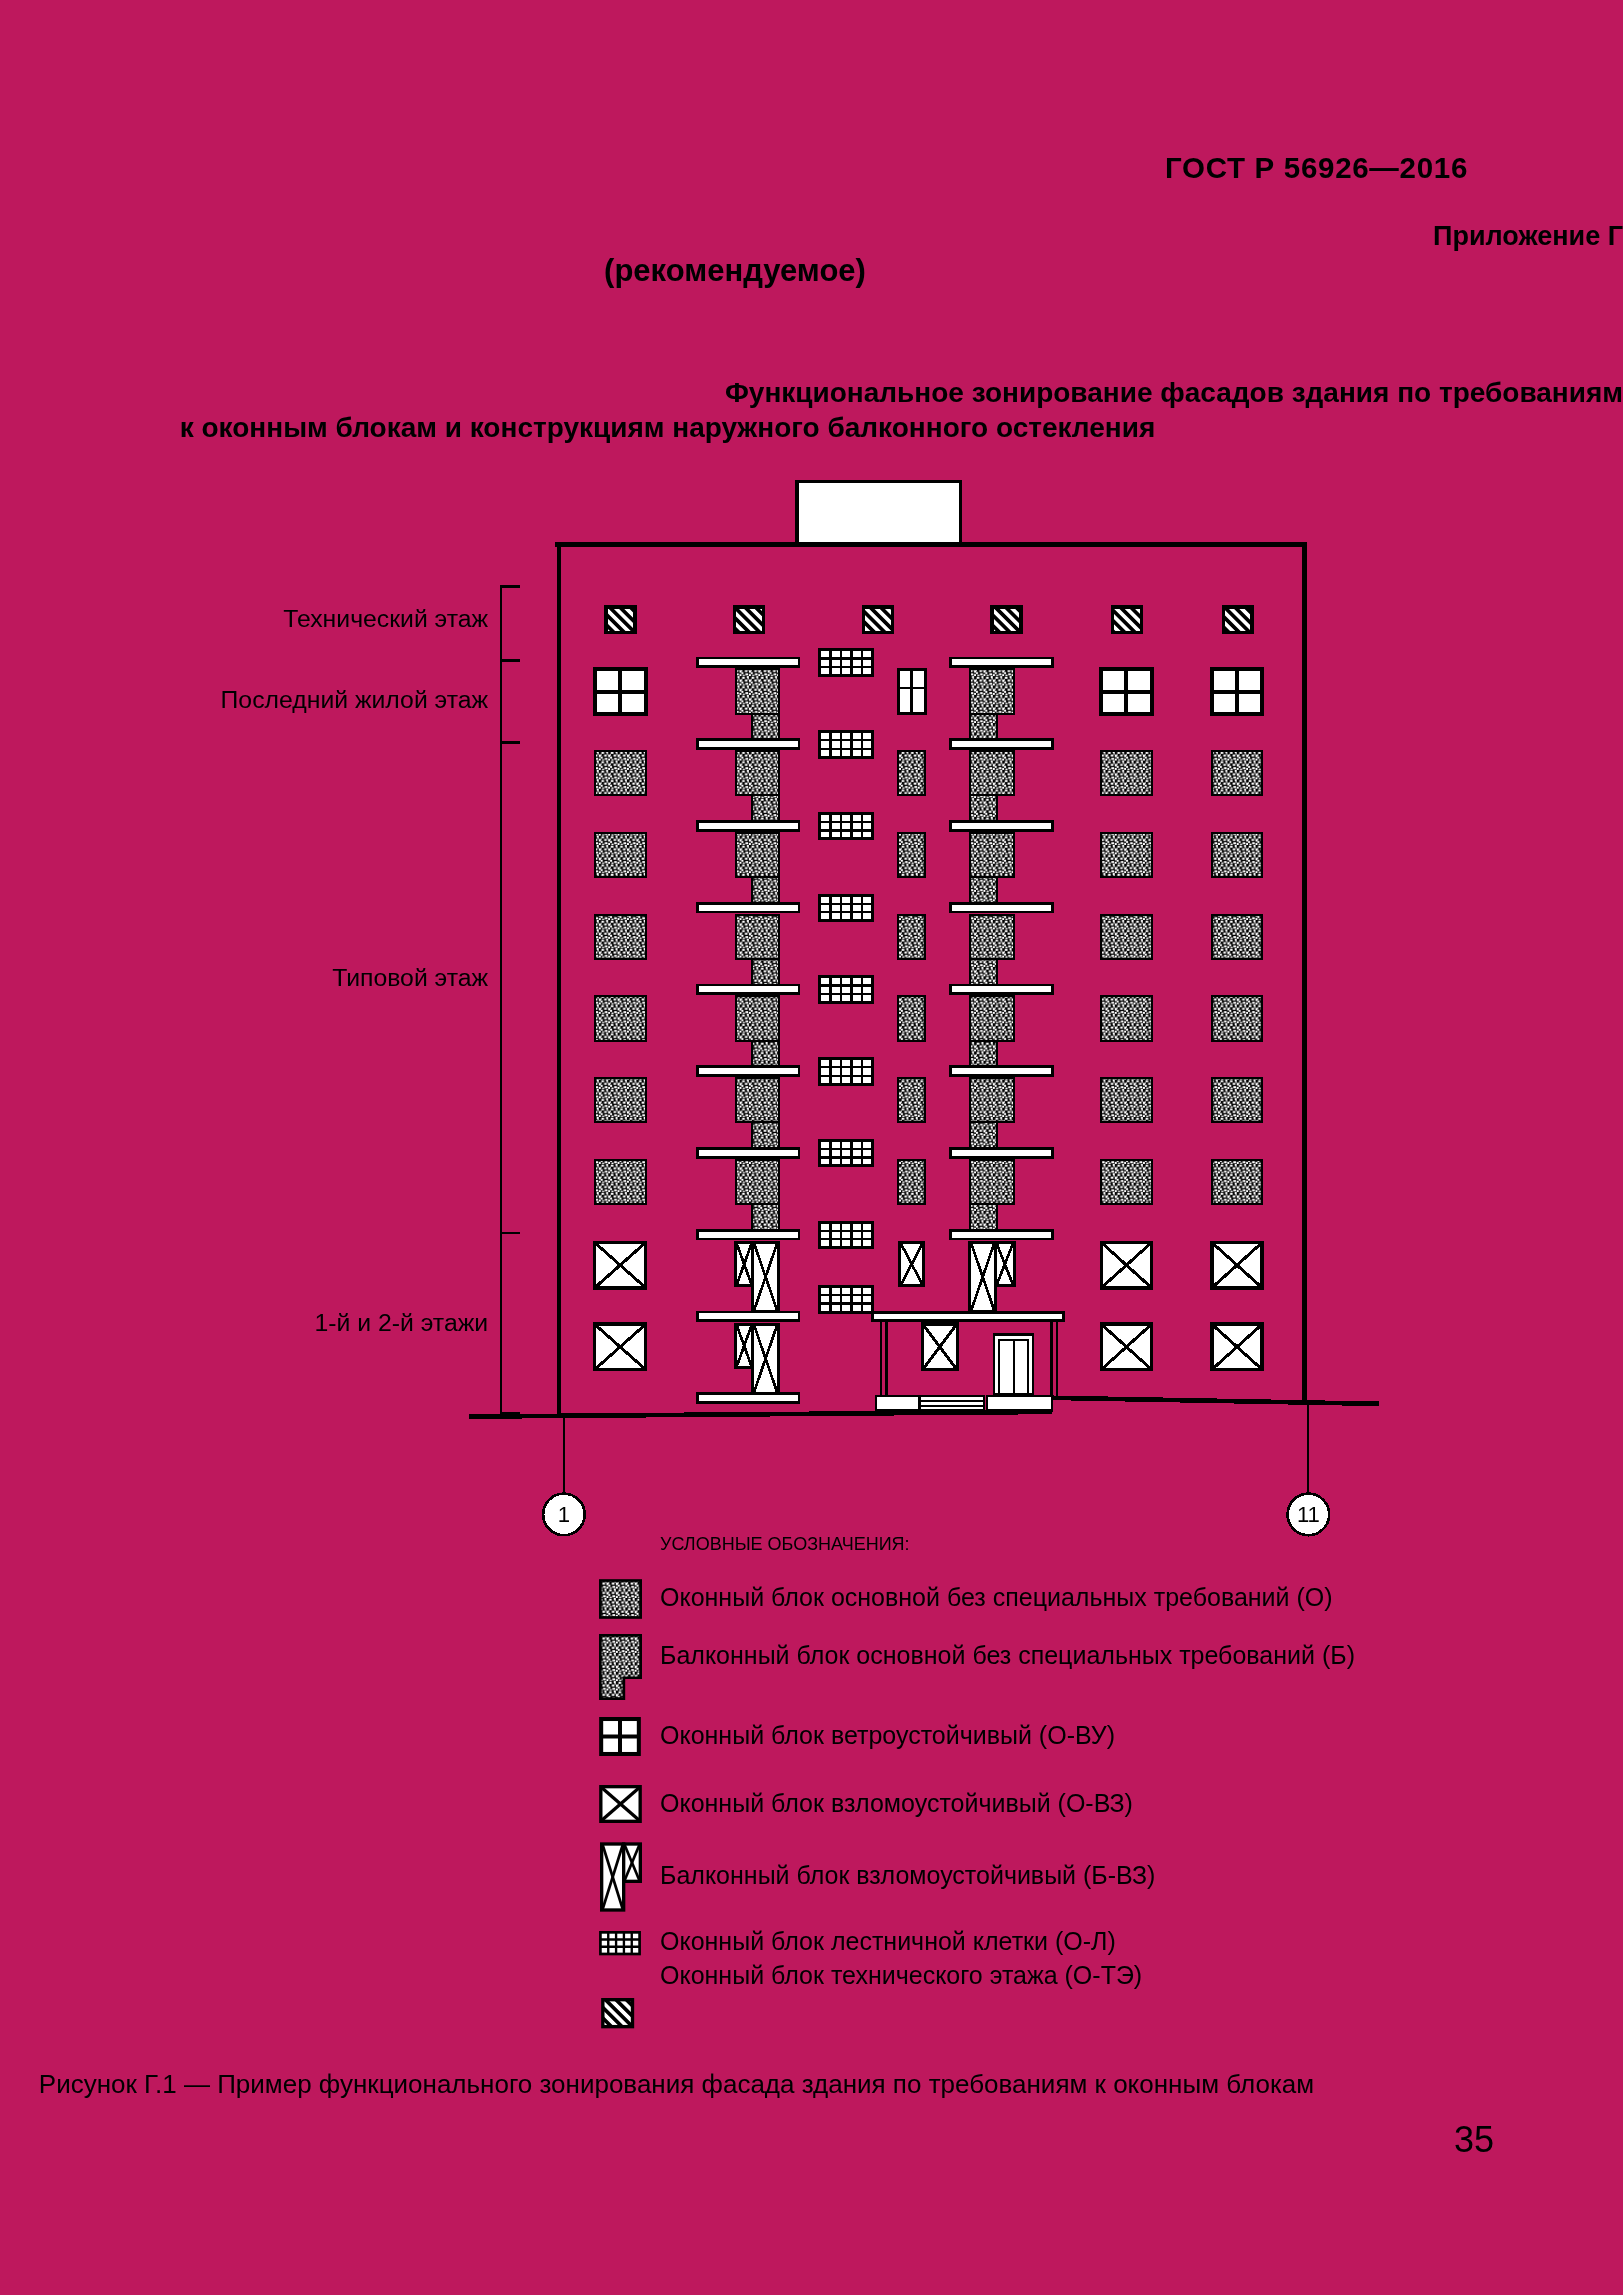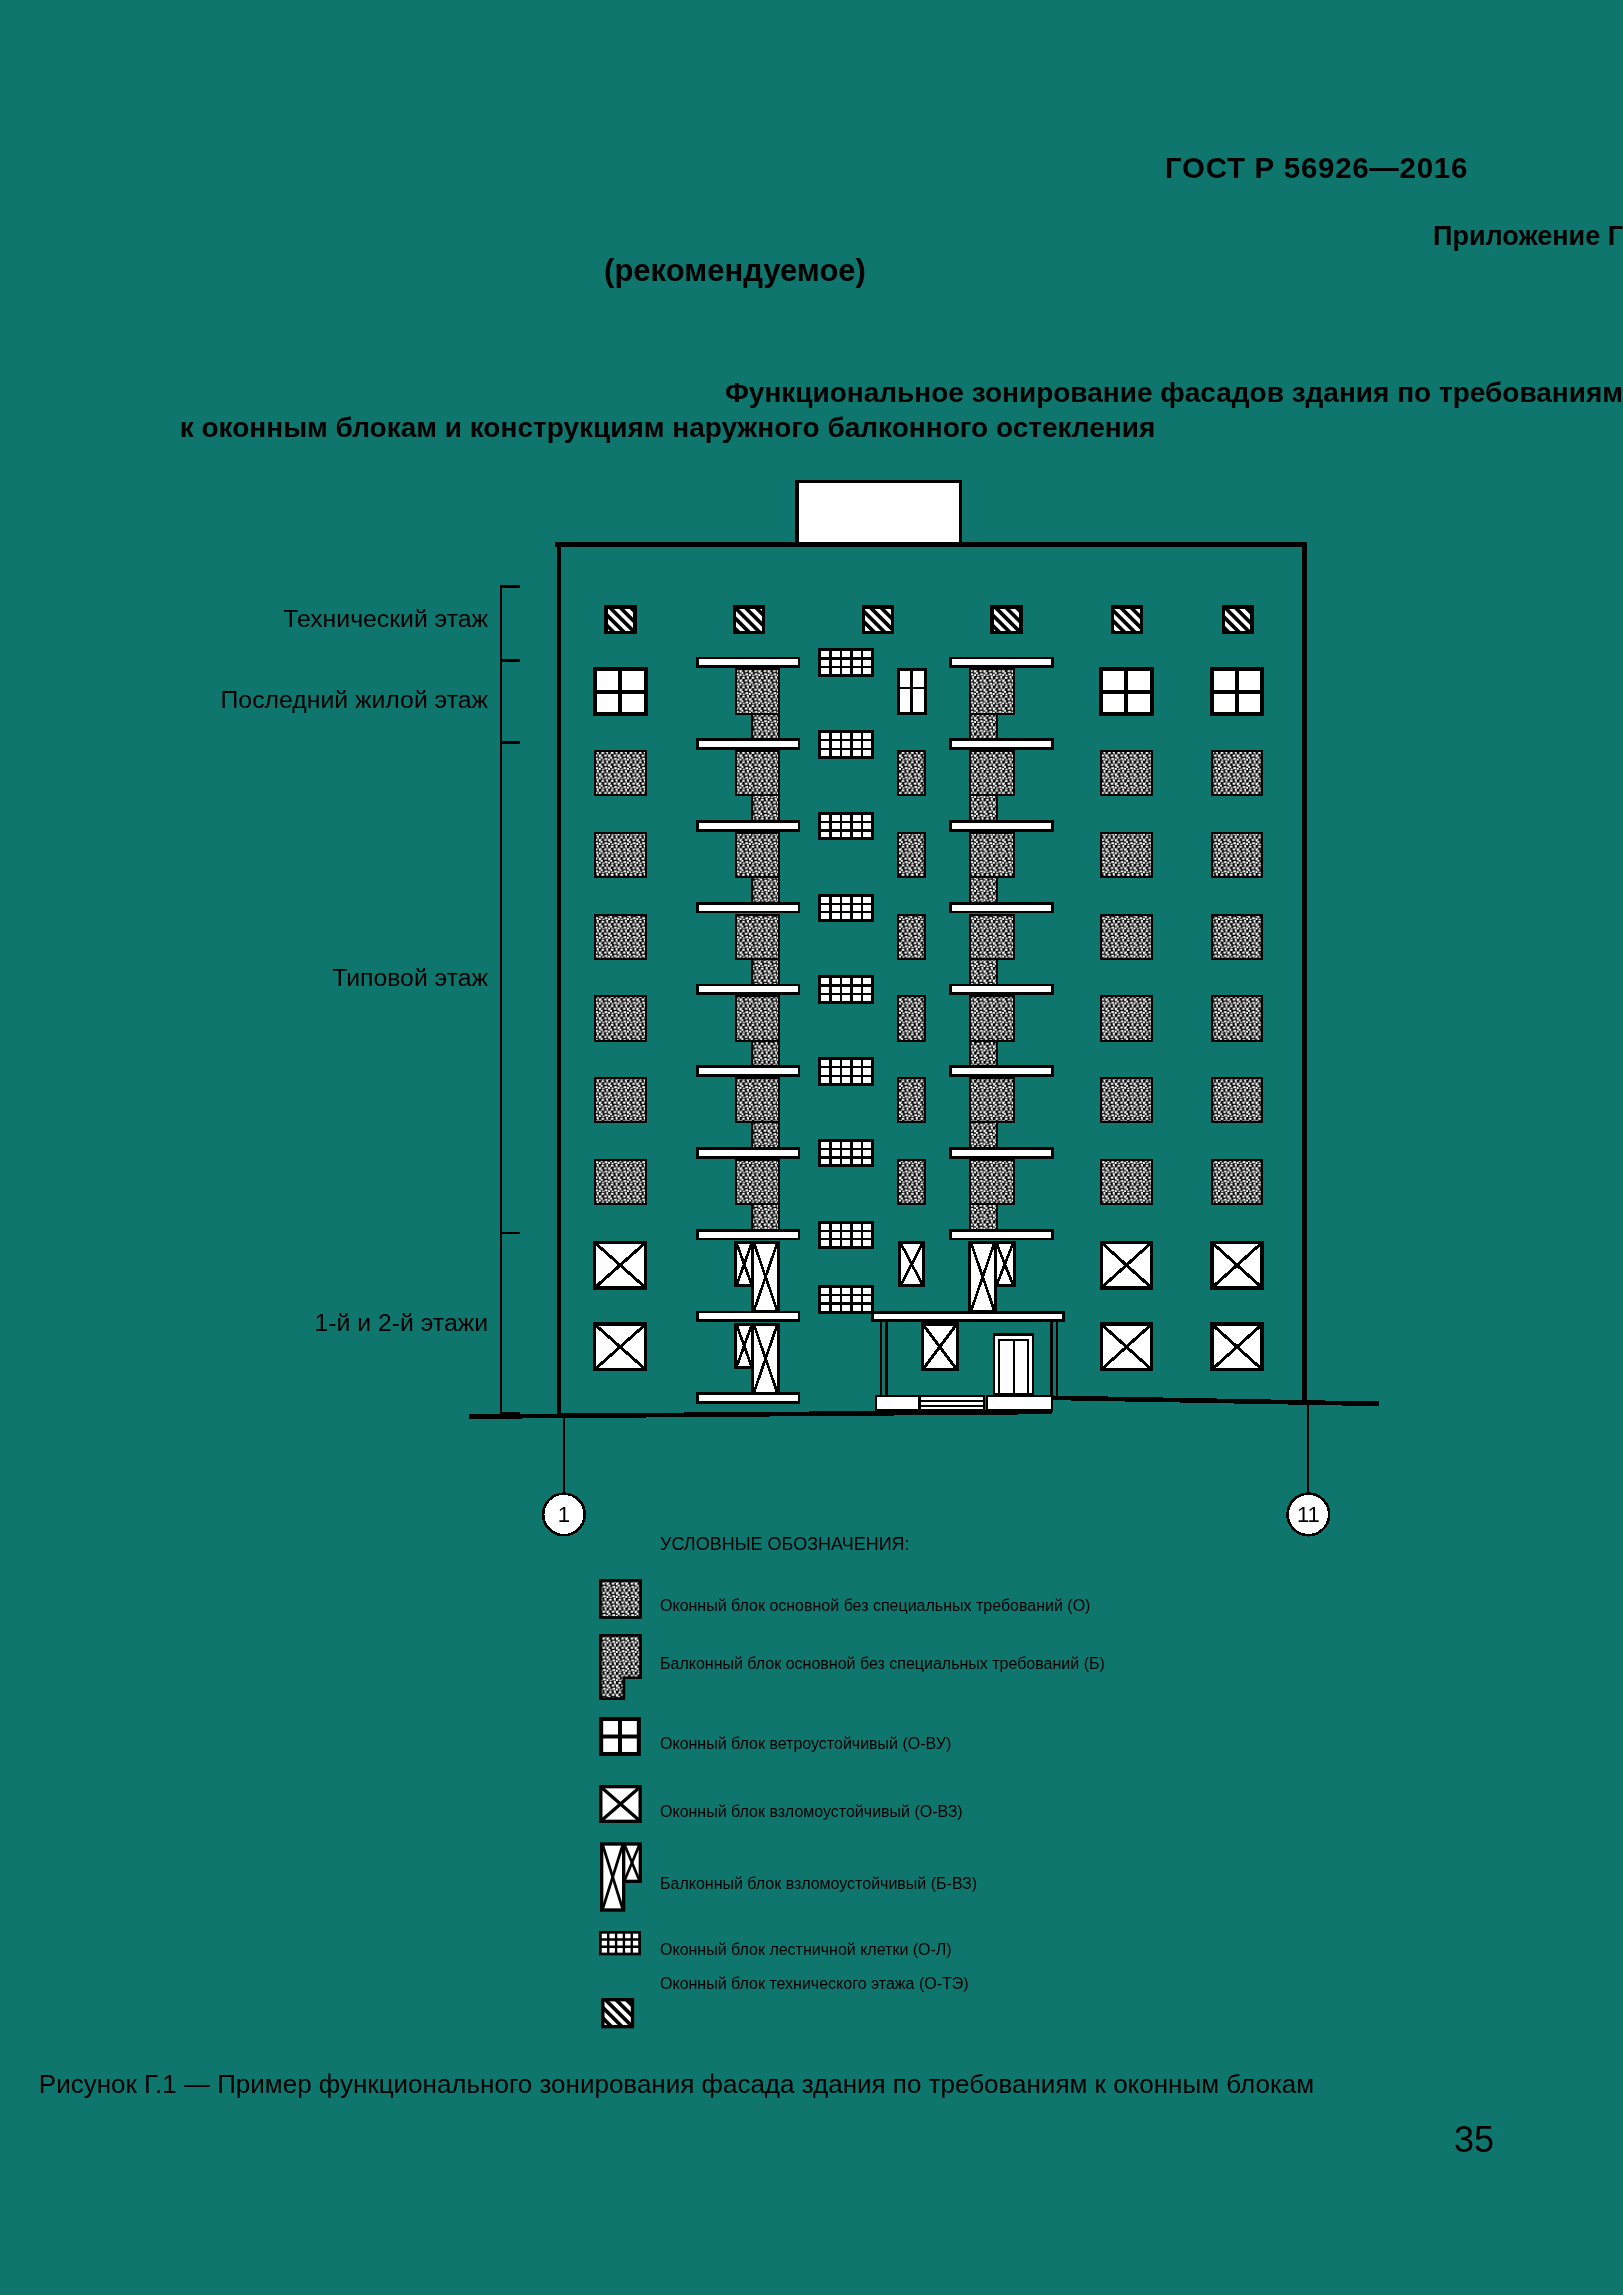--- a/index.html
+++ b/index.html
@@ -1,31 +1,31 @@
 <!DOCTYPE html>
 <html style="font-size:10.7px"><head>
 <meta charset="utf-8">
 <style>
   html,body{margin:0;padding:0;background:#888;}
   .page{
     position:relative;
     width:1623px;height:2295px;
-    background:#0f766e;
+    background:#be185d;
     font-family:"Liberation Sans", sans-serif;
     color:#000;
     overflow:hidden;
   }
   .abs{position:absolute;}
   .std-header{top:151px;right:155px;font-size:29.5px;font-weight:bold;letter-spacing:0.7px;}
   .appx1{top:221px;left:0;width:1623px;text-align:right;font-size:27px;font-weight:bold;}
   .appx2{top:253px;left:0;width:1470px;text-align:center;font-size:31px;font-weight:bold;}
   .title1{top:377px;left:0;width:1623px;text-align:right;font-size:28px;font-weight:bold;}
   .title2{top:412px;left:0;width:1335px;text-align:center;font-size:28px;font-weight:bold;}
   .legend-heading{top:1534px;left:660px;font-size:18px;}
-  .legend-label{font-size:16px;white-space:nowrap;line-height:29.5px;margin-top:8px;}
+  .legend-label{font-size:25px;white-space:nowrap;line-height:29.5px;}
   .caption{top:2069px;left:0;width:1353px;text-align:center;font-size:26px;}
   .page-num{top:2119px;right:129px;font-size:36px;}
   svg text{font-family:"Liberation Sans", sans-serif;}
 </style>
 </head>
 <body>
 
 <div class="page">
 
   <svg width="0" height="0" style="position:absolute" aria-hidden="true">

